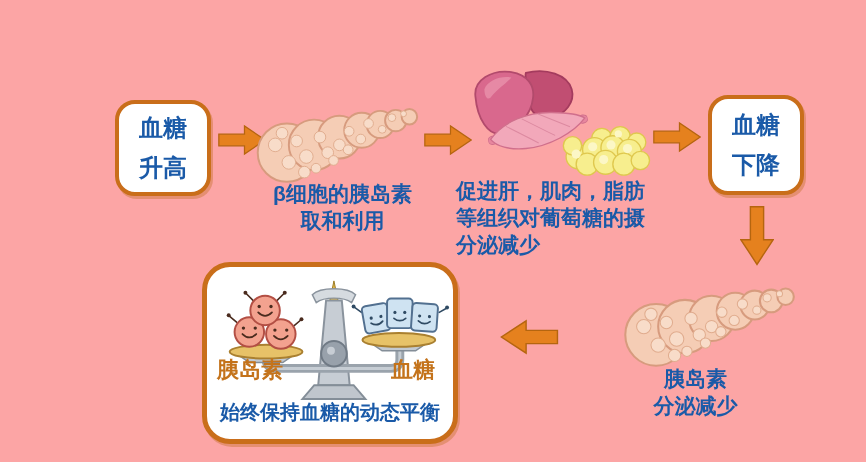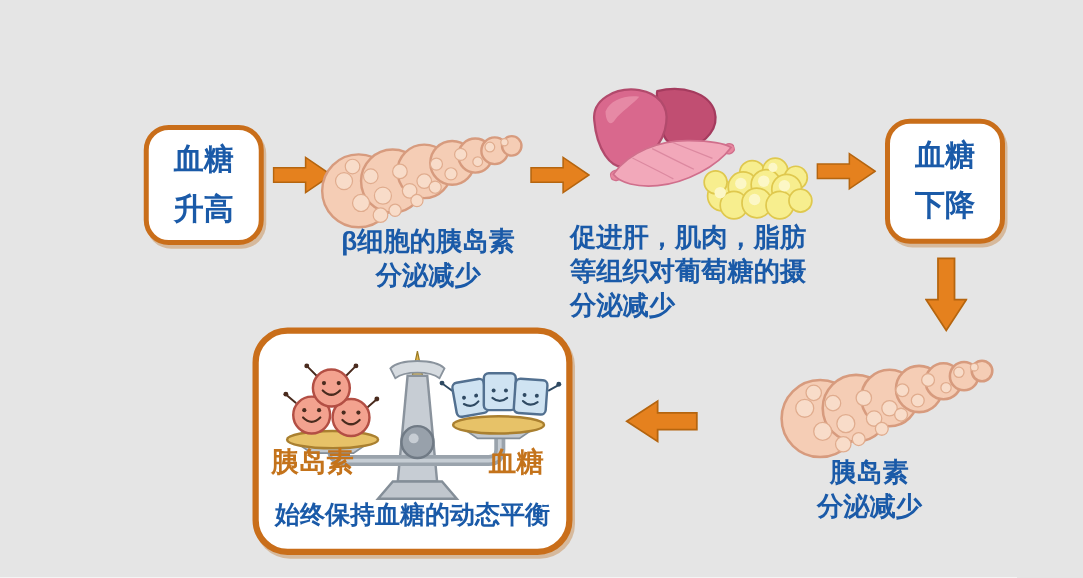--- a/index.html
+++ b/index.html
@@ -1,17 +1,17 @@
 <!DOCTYPE html>
 <html><head>
 <meta charset="utf-8">
 <style>
   html,body { margin:0; padding:0; background:#ffffff; }
   .stage {
-    position:relative; width:866px; height:462px; background:#e5e5e5;
+    position:relative; width:866px; height:462px; background:#fca5a5;
     overflow:hidden;
     font-family:"Liberation Sans","DejaVu Sans",sans-serif;
   }
   .flow-box {
     position:absolute; box-sizing:border-box;
     border:4px solid #C96E1A; border-radius:20px; background:#fff;
     display:flex; align-items:center; justify-content:center; text-align:center;
     box-shadow:2px 3px 0 rgba(186,104,20,0.35);
   }
   .box-label {
@@ -84,21 +84,21 @@
           <circle cx="58" cy="78" r="6"></circle>
         <circle cx="70" cy="74" r="5"></circle>
           <circle cx="88" cy="66" r="5"></circle>
         <circle cx="160" cy="18" r="3"></circle>
           <circle cx="103" cy="55" r="5"></circle>
       </g>
     </svg>
   </div>
 
   <div class="caption center" style="left:235px; top:180px; width:215px;">β细胞的胰岛素
-分泌减少</div>
+取和利用</div>
 
   <div class="icon-wrap" style="left:424px; top:120px;">
     <svg width="48" height="40" viewBox="0 0 58 40">
       <polygon points="1,13 32,13 32,3 57,20 32,37 32,27 1,27" fill="#E5811E" stroke="#B5650F" stroke-width="1.5"></polygon>
     </svg>
   </div>
 
   <div class="icon-wrap" style="left:470px; top:62px;">
     <svg width="108" height="84" viewBox="0 0 120 85">
       <path d="M 62,8 C 85,2 108,10 113,26 C 117,40 106,54 90,58 C 77,61 66,52 66,38 C 66,26 60,14 62,8 Z" fill="#C14E72" stroke="#A43B5E" stroke-width="2"></path>

